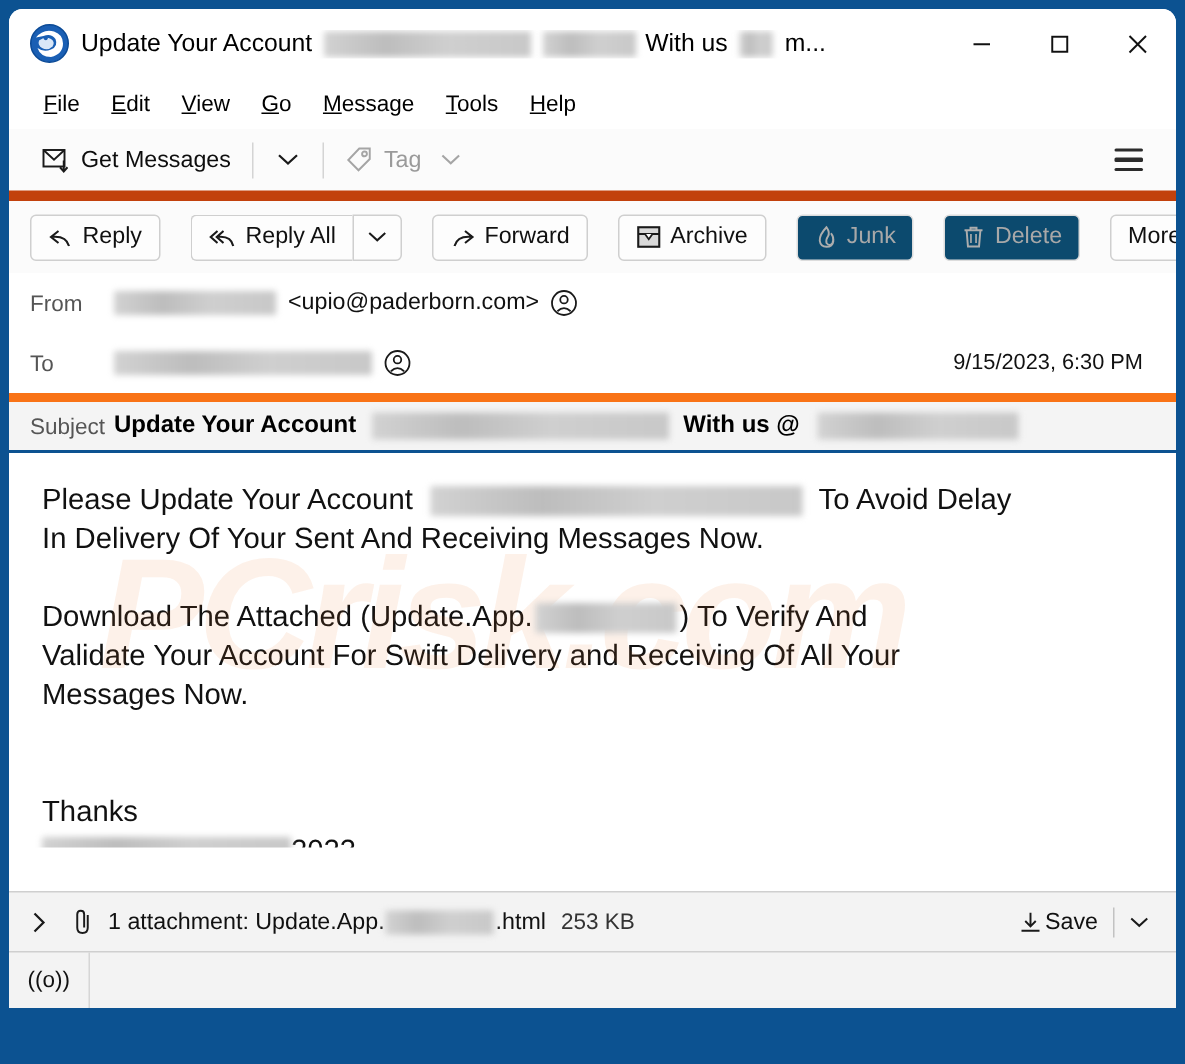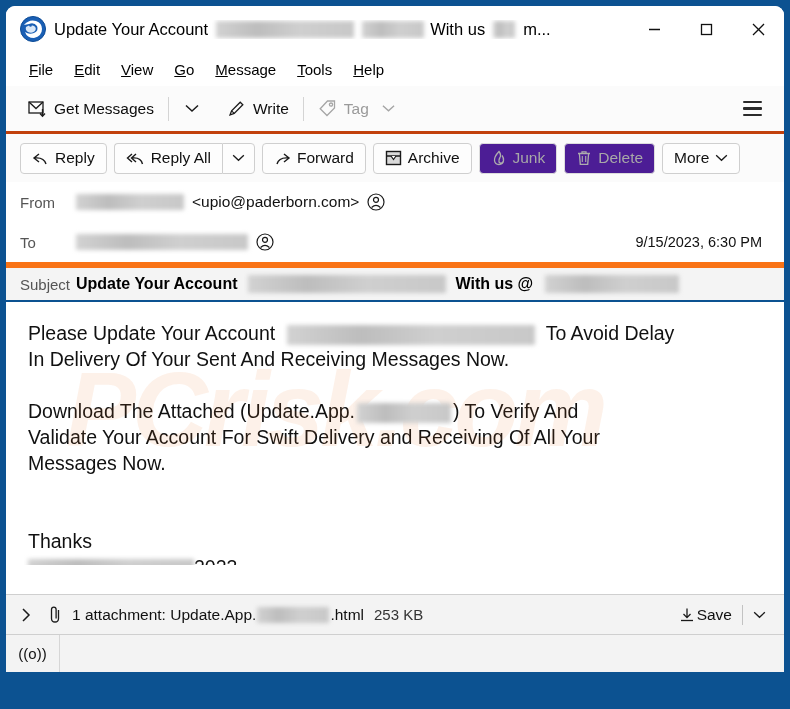--- a/index.html
+++ b/index.html
@@ -73,21 +73,21 @@
   }
   .menu-item u { text-decoration: underline; }
 
   
   .maintoolbar {
     height: 48px;
     display: flex;
     align-items: center;
     padding: 0 12px 0 14px;
     background: #fbfbfb;
-    border-bottom: 3px solid #c2410c;
+    border-bottom: 7px solid #c2410c;
     flex: 0 0 auto;
   }
   .mt-btn {
     display: flex; align-items: center; gap: 7px;
     font-size: 15.5px; color: #0d0d0d;
     padding: 6px 8px; border-radius: 4px;
     white-space: nowrap;
   }
   .mt-btn.disabled { color: #9a9a9a; }
   .mt-chev { padding: 6px 10px; border-radius: 4px; display:flex; align-items:center; }
@@ -95,36 +95,36 @@
   .mt-spacer { flex: 1 1 auto; }
   .hamburger { padding: 8px 10px; display: flex; flex-direction: column; gap: 4px; }
   .hamburger span { display: block; width: 19px; height: 2.6px; background: #2b2b2b; border-radius: 1px; }
 
   
   .msgtoolbar {
     height: 48px;
     display: flex;
     align-items: center;
     padding: 0 12px 0 14px;
-    gap: 7px;
+    gap: 20px;
     background: #fbfbfb;
     flex: 0 0 auto;
   }
   .act {
     display: flex; align-items: center; gap: 6px;
     height: 31px;
     padding: 0 11px;
     font-size: 15.5px;
     color: #101010;
     background: #fdfdfd;
     border: 1px solid #cfcfcf;
     border-radius: 4px;
     white-space: nowrap;
   }
-  .act.disabled { color: #a8a8a8; background:#4c1d95; border-color:#dcdcdc; }
+  .act.disabled { color: #a8a8a8; background:#0c4a6e; border-color:#dcdcdc; }
   .act.split-left { border-top-right-radius:0; border-bottom-right-radius:0; border-right:none;text-align:right; }
   .act.split-right {
     border-top-left-radius:0; border-bottom-left-radius:0;
     padding: 0 9px;
   }
   .act-group { display:flex; }
 
   
   .headers {
     background: #ffffff;
@@ -283,27 +283,20 @@
         <path d="M1 3 L8 9.5 L15 3" fill="none" stroke="#1a1a1a" stroke-width="1.3"></path>
         <path d="M14.5 10 L14.5 17 M12 14.5 L14.5 17.3 L17 14.5" fill="none" stroke="#1a1a1a" stroke-width="1.3"></path>
       </svg>
       <span>Get Messages</span>
     </div>
     <div class="mt-sep"></div>
     <div class="mt-chev">
       <svg width="14" height="9" viewBox="0 0 14 9">
         <path d="M1 1.5 L7 7 L13 1.5" fill="none" stroke="#1a1a1a" stroke-width="1.5"></path>
       </svg>
-    </div>
-    <div class="mt-btn" style="margin-left:10px;">
-      <svg width="19" height="19" viewBox="0 0 19 19">
-        <path d="M3 16 L4.6 11.8 L13.2 3.2 L15.8 5.8 L7.2 14.4 Z" fill="none" stroke="#1a1a1a" stroke-width="1.3"></path>
-        <line x1="4.6" y1="11.8" x2="7.2" y2="14.4" stroke="#1a1a1a" stroke-width="1.1"></line>
-      </svg>
-      <span>Write</span>
     </div>
     <div class="mt-sep"></div>
     <div class="mt-btn disabled">
       <svg width="19" height="19" viewBox="0 0 19 19">
         <path d="M9.5 2 L16.5 2 L16.5 9 L9 16.5 L2.2 9.7 Z" fill="none" stroke="#a5a5a5" stroke-width="1.3"></path>
         <circle cx="13" cy="5.6" r="1.6" fill="none" stroke="#a5a5a5" stroke-width="1.3"></circle>
       </svg>
       <span>Tag</span>
       <svg width="13" height="9" viewBox="0 0 14 9" style="margin-left:6px;">
         <path d="M1 1.5 L7 7 L13 1.5" fill="none" stroke="#a5a5a5" stroke-width="1.5"></path>

